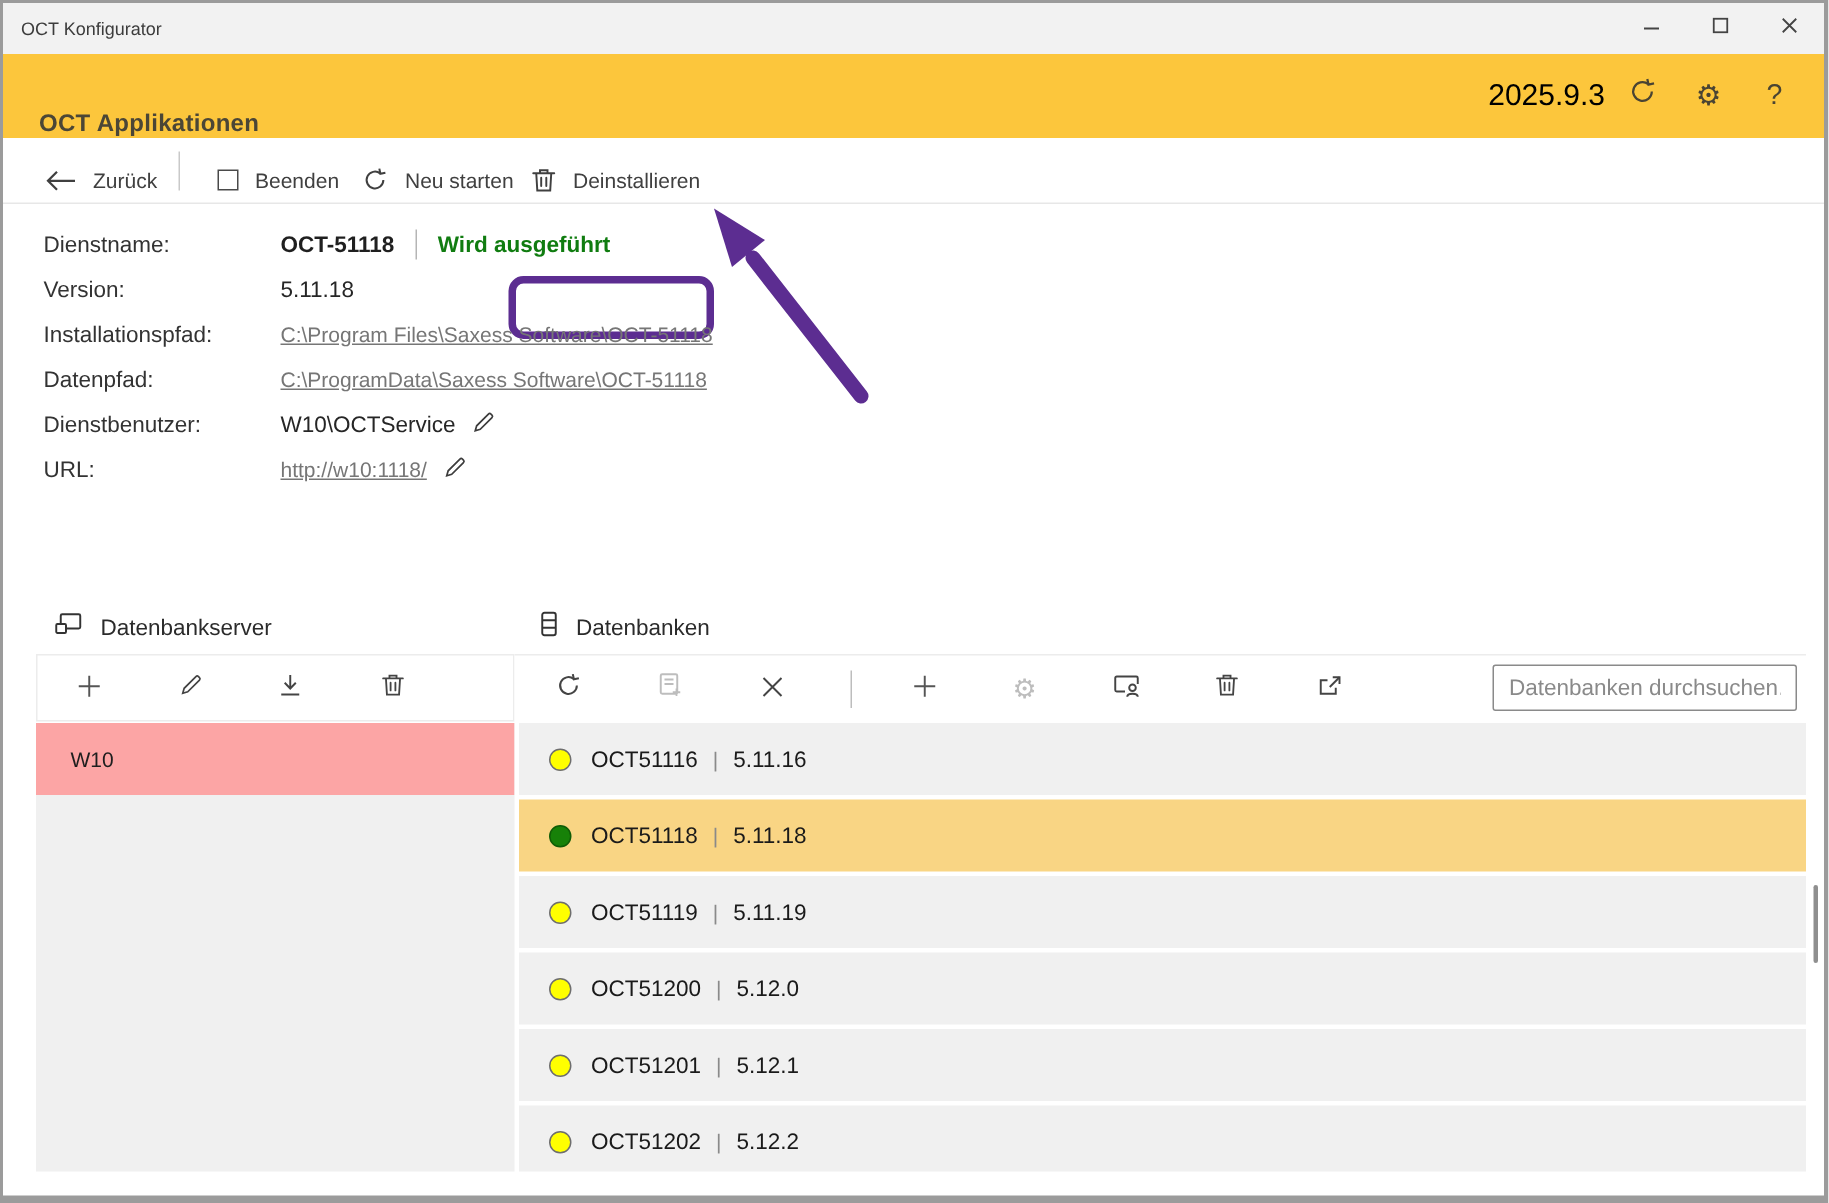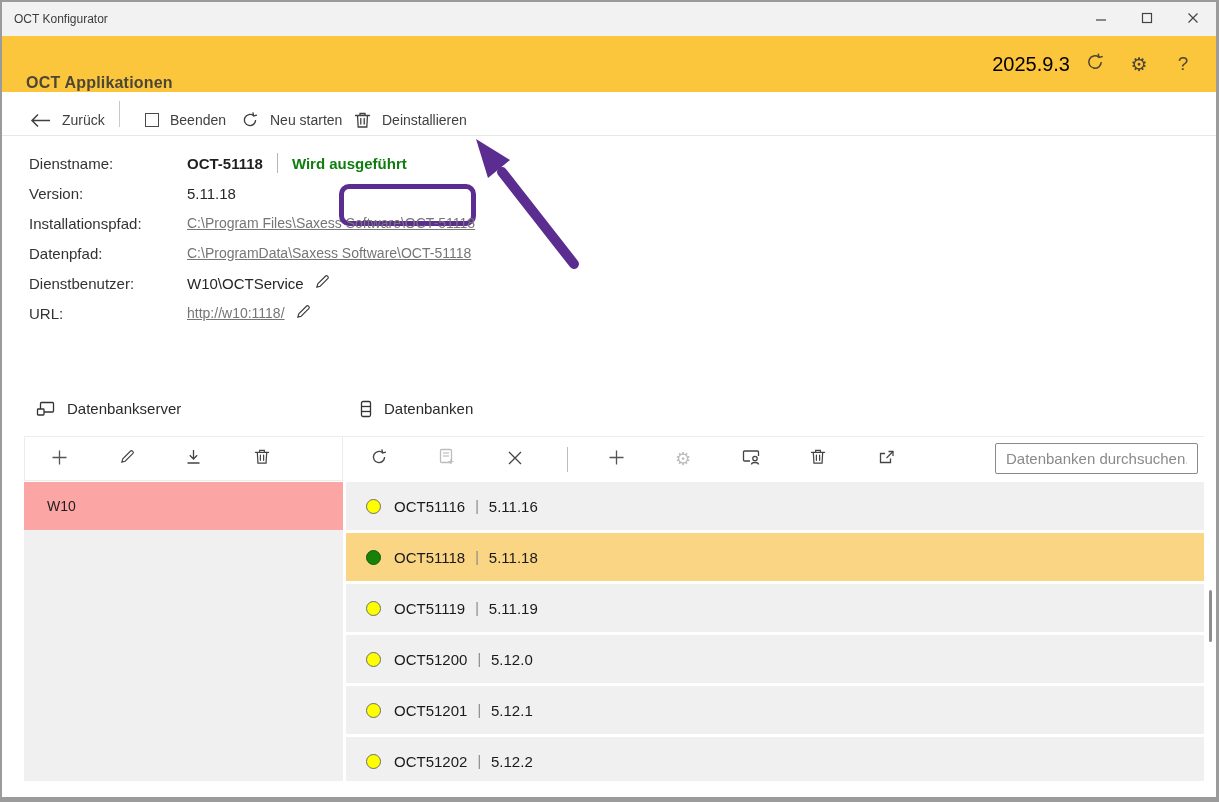--- a/index.html
+++ b/index.html
@@ -36,21 +36,21 @@
   .drow { height:30px; display:flex; align-items:center; font-size:15px; }
   .dlabel { width:158px; color:#333; }
   .dvalue { color:#262626; display:flex; align-items:center; gap:10px; }
   .strong { font-weight:700; color:#1f1f1f; }
   .status-div { width:1px; height:20px; background:#b5b5b5; margin:0 4px; }
   .status-green { color:#107c10; font-weight:700; }
   .graylink { color:#767676; text-decoration:underline; cursor:pointer; }
   .pencil { color:#3d3d3d; cursor:pointer; display:flex; align-items:center; }
   
   .panel-headers { position:absolute; left:0; top:398px; width:100%; height:36px; background:#fff; }
-  .panel-h { position:absolute; top:0; height:36px; display:flex; align-items:flex-start; gap:10px; font-size:15px; color:#2b2b2b; }
+  .panel-h { position:absolute; top:0; height:36px; display:flex; align-items:center; gap:10px; font-size:15px; color:#2b2b2b; }
   .subbar { position:absolute; top:434px; height:45px; background:#fff; border-top:1px solid #ececec; }
   .subbar.left-sb { left:22px; width:319px; border:1px solid #ececec; }
   .icon-btn { position:absolute; top:2px; width:40px; height:40px; display:flex; align-items:center; justify-content:center; color:#444; cursor:pointer; font-size:18px; }
   .icon-btn.disabled { color:#bdbdbd; cursor:default; }
   .tb-div { position:absolute; top:10px; width:1px; height:25px; background:#bdbdbd; }
   .search-box { position:absolute; left:993px; top:441px; width:203px; height:31px;
     border:1px solid #8a8a8a; border-radius:2px; font-size:15px; color:#555; padding:0 10px;
     font-family:"Liberation Sans","DejaVu Sans",sans-serif; background:#fff; }
   .search-box::placeholder { color:#8a8a8a; opacity:1; }
   

